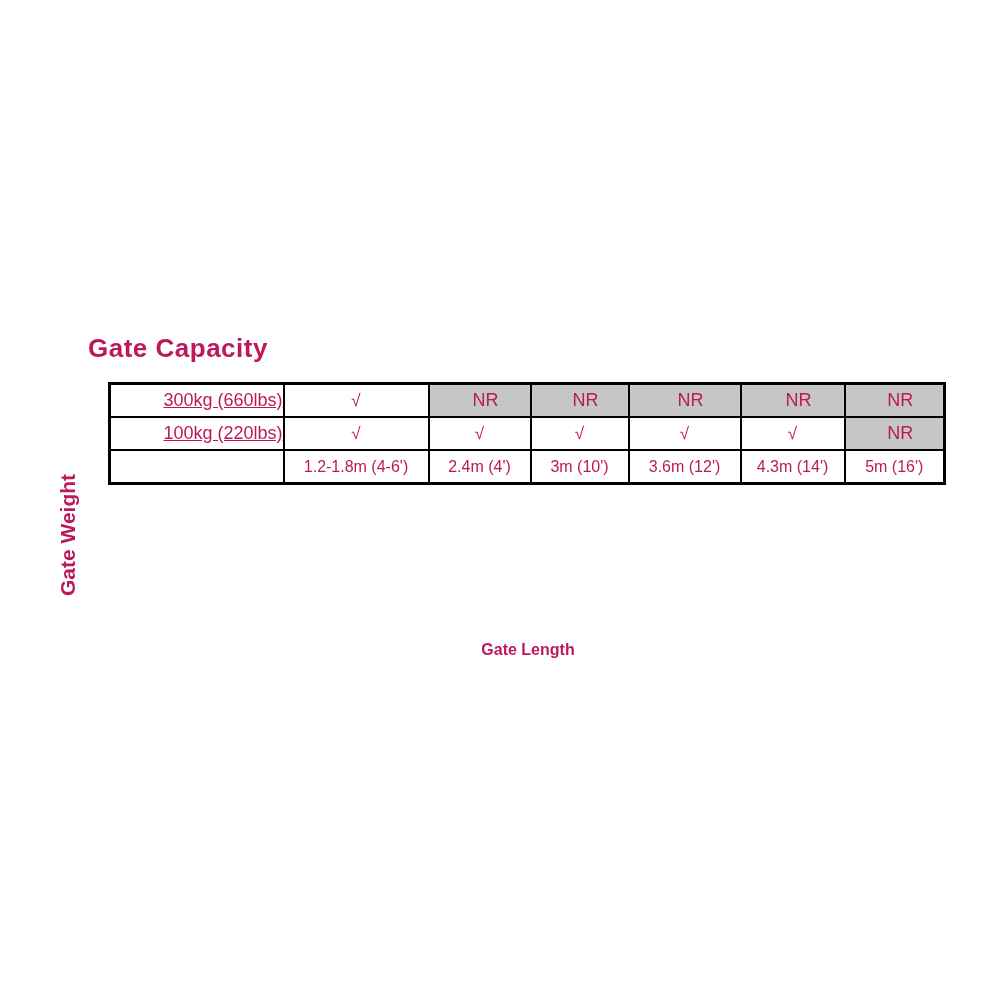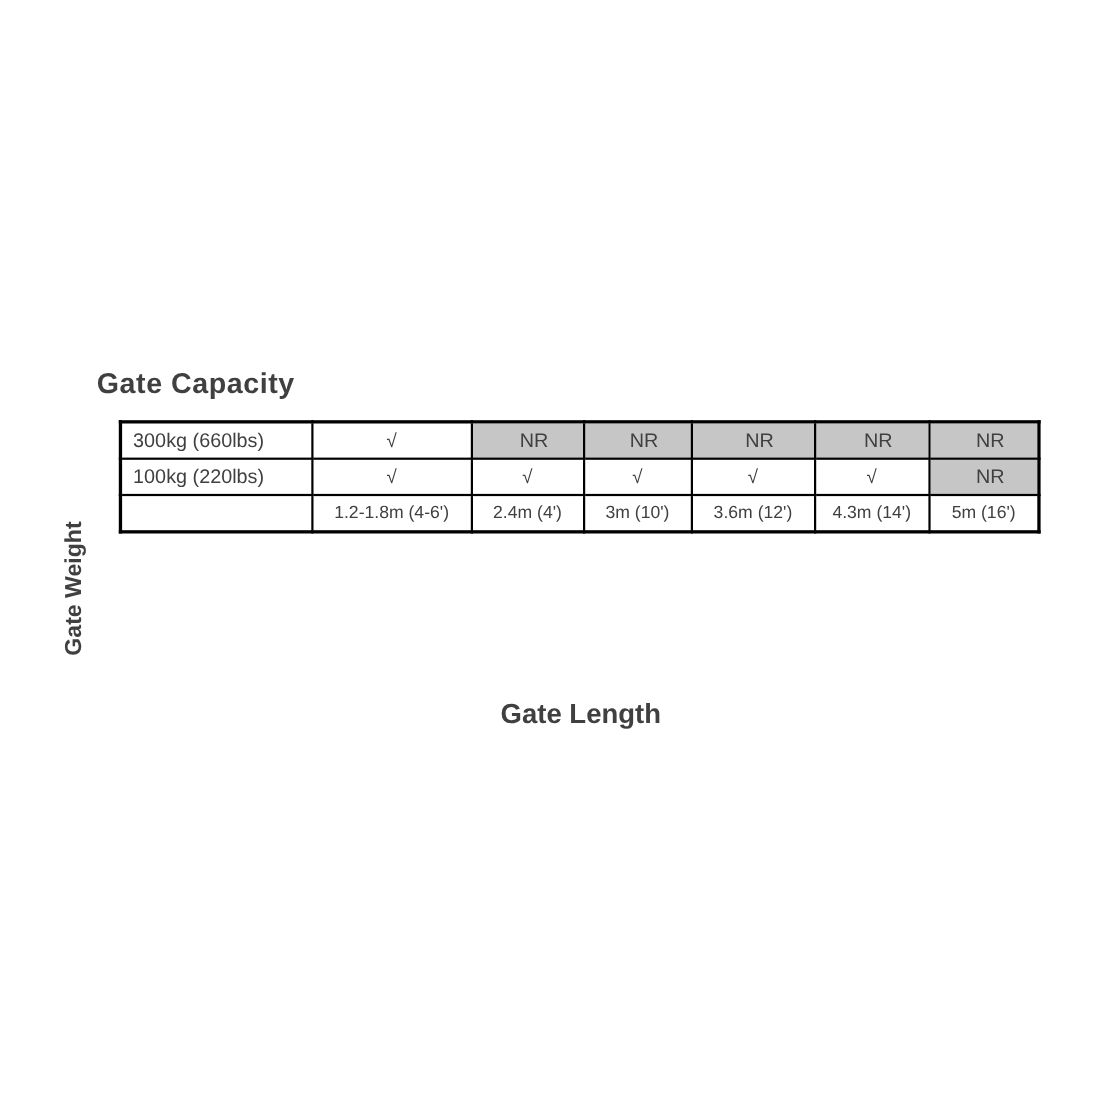--- a/index.html
+++ b/index.html
@@ -6,21 +6,21 @@
     margin: 0;
     padding: 0;
     background: #ffffff;
   }
   .canvas {
     position: relative;
     width: 1000px;
     height: 1000px;
     background: #ffffff;
     font-family: "Liberation Sans", sans-serif;
-    color: #404040;
+    color: #be185d;
     overflow: hidden;
   }
   .figure-title {
     position: absolute;
     left: 88px;
     top: 333px;
     font-size: 26px;
     font-weight: bold;
     letter-spacing: 0.5px;
     white-space: nowrap;
@@ -38,23 +38,24 @@
     height: 31px;
     padding: 0;
     text-align: center;
     vertical-align: middle;
     font-weight: normal;
     background: #ffffff;
     overflow: hidden;
     white-space: nowrap;
   }
   table.capacity th.rowhdr {
-    text-align: left;
+    text-align: right;
     padding-left: 10px;
     font-size: 18px;
+    text-decoration: underline;
   }
   table.capacity td.check {
     font-size: 17px;
   }
   table.capacity td.nr {
     background: var(--nr-bg, #c6c6c6);
     font-size: 18px;
     padding-left: 12px;
   }
   table.capacity td.colhdr {
@@ -68,21 +69,21 @@
     transform: translate(-50%, -50%) rotate(-90deg);
     font-size: 21px;
     font-weight: bold;
     white-space: nowrap;
   }
   .x-axis-label {
     position: absolute;
     left: 528px;
     top: 650px;
     transform: translate(-50%, -50%);
-    font-size: 25px;
+    font-size: 16px;
     font-weight: bold;
     white-space: nowrap;
   }
 </style>
 </head>
 <body>
 
 <div class="canvas">
 
   <div class="figure-title">Gate Capacity</div>

